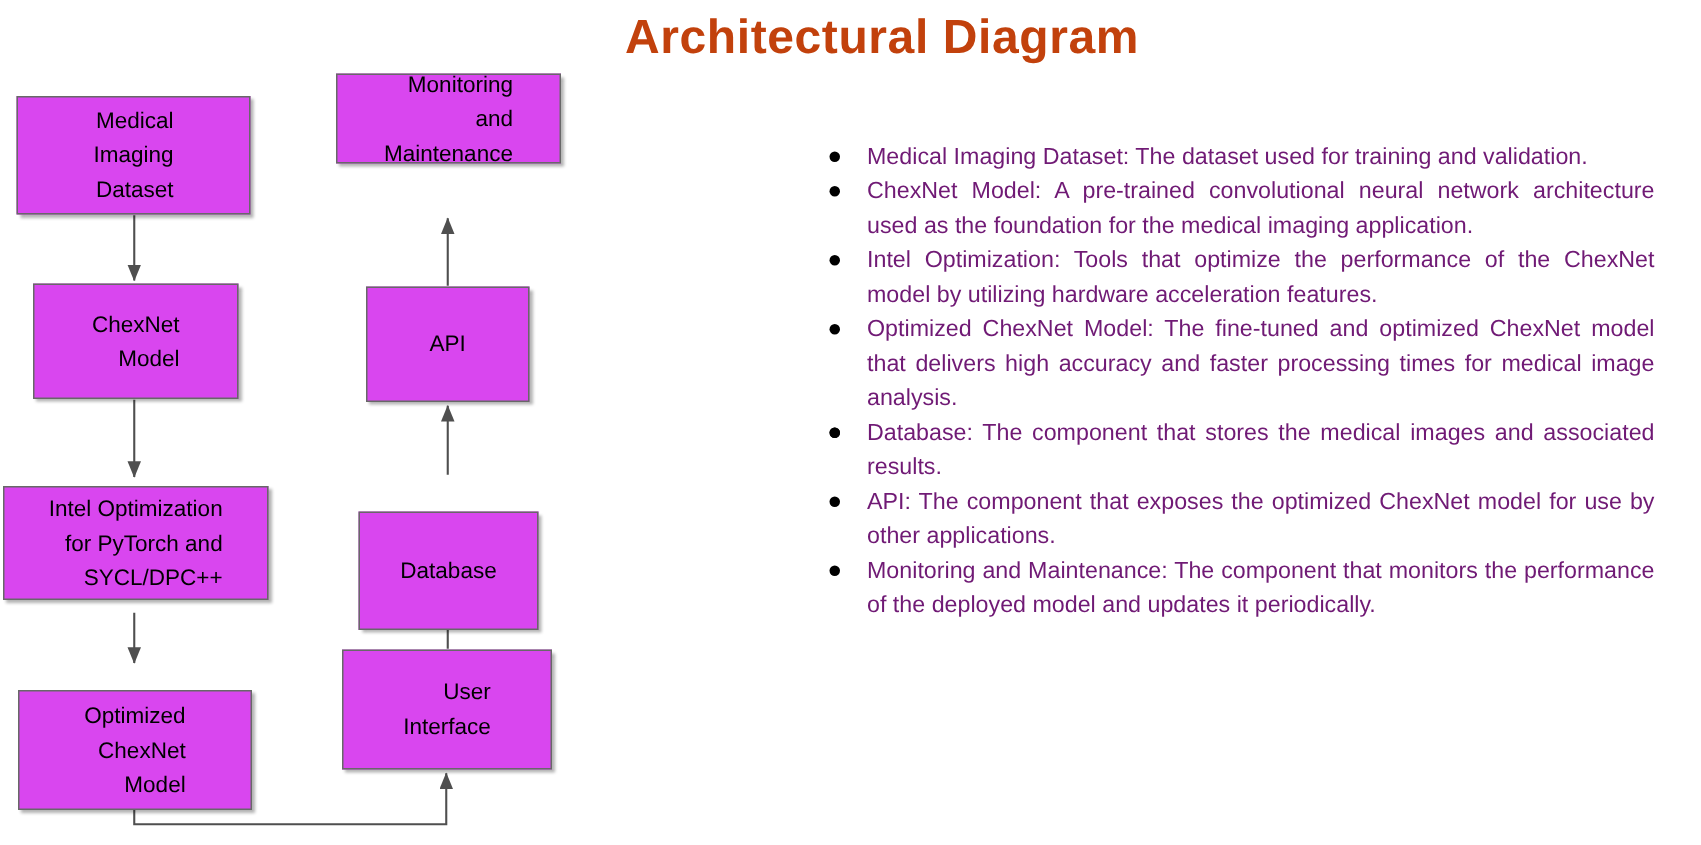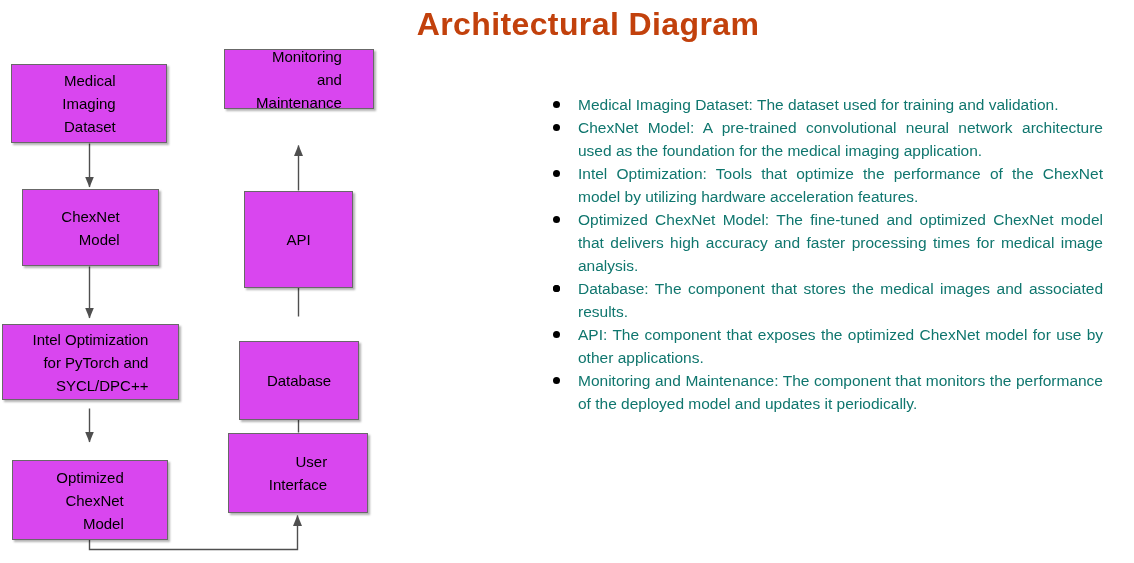--- a/index.html
+++ b/index.html
@@ -38,21 +38,21 @@
     font-size: 15px;
     line-height: 23px;
     color: #000000;
   }
   #n-medical   { left: 11px;  top: 64px;  width: 156px; height: 79px; }
   #n-chexnet   { left: 22px;  top: 189px; width: 137px; height: 77px; }
   #n-intel     { left: 2px;   top: 324px; width: 177px; height: 76px; }
   #n-optimized { left: 12px;  top: 460px; width: 156px; height: 80px; }
   #n-ui        { left: 228px; top: 433px; width: 140px; height: 80px; }
   #n-database  { left: 239px; top: 317px; width: 120px; height: 79px; margin-top: 24px; }
-  #n-api       { left: 244px; top: 191px; width: 109px; height: 97px; }
+  #n-api       { left: 244px; top: 191px; width: 109px; height: 77px; }
   #n-monitor   { left: 224px; top: 49px;  width: 150px; height: 60px; }
   #arrow-layer {
     position: absolute;
     left: 0; top: 0;
     width: 1134px; height: 563px;
     pointer-events: none;
   }
   .notes-list {
     position: absolute;
     left: 546px;
@@ -61,21 +61,21 @@
     margin: 0;
     padding: 0;
     list-style: none;
   }
   .notes-list li {
     position: relative;
     padding-left: 32px;
     text-align: justify;
     font-size: 15.5px;
     line-height: 23px;
-    color: #0f766e;
+    color: #701a75;
   }
   .notes-list li .bullet-dot {
     position: absolute;
     left: 7px;
     top: 8px;
     width: 7px;
     height: 7px;
     border-radius: 50%;
     background: #000000;
   }

